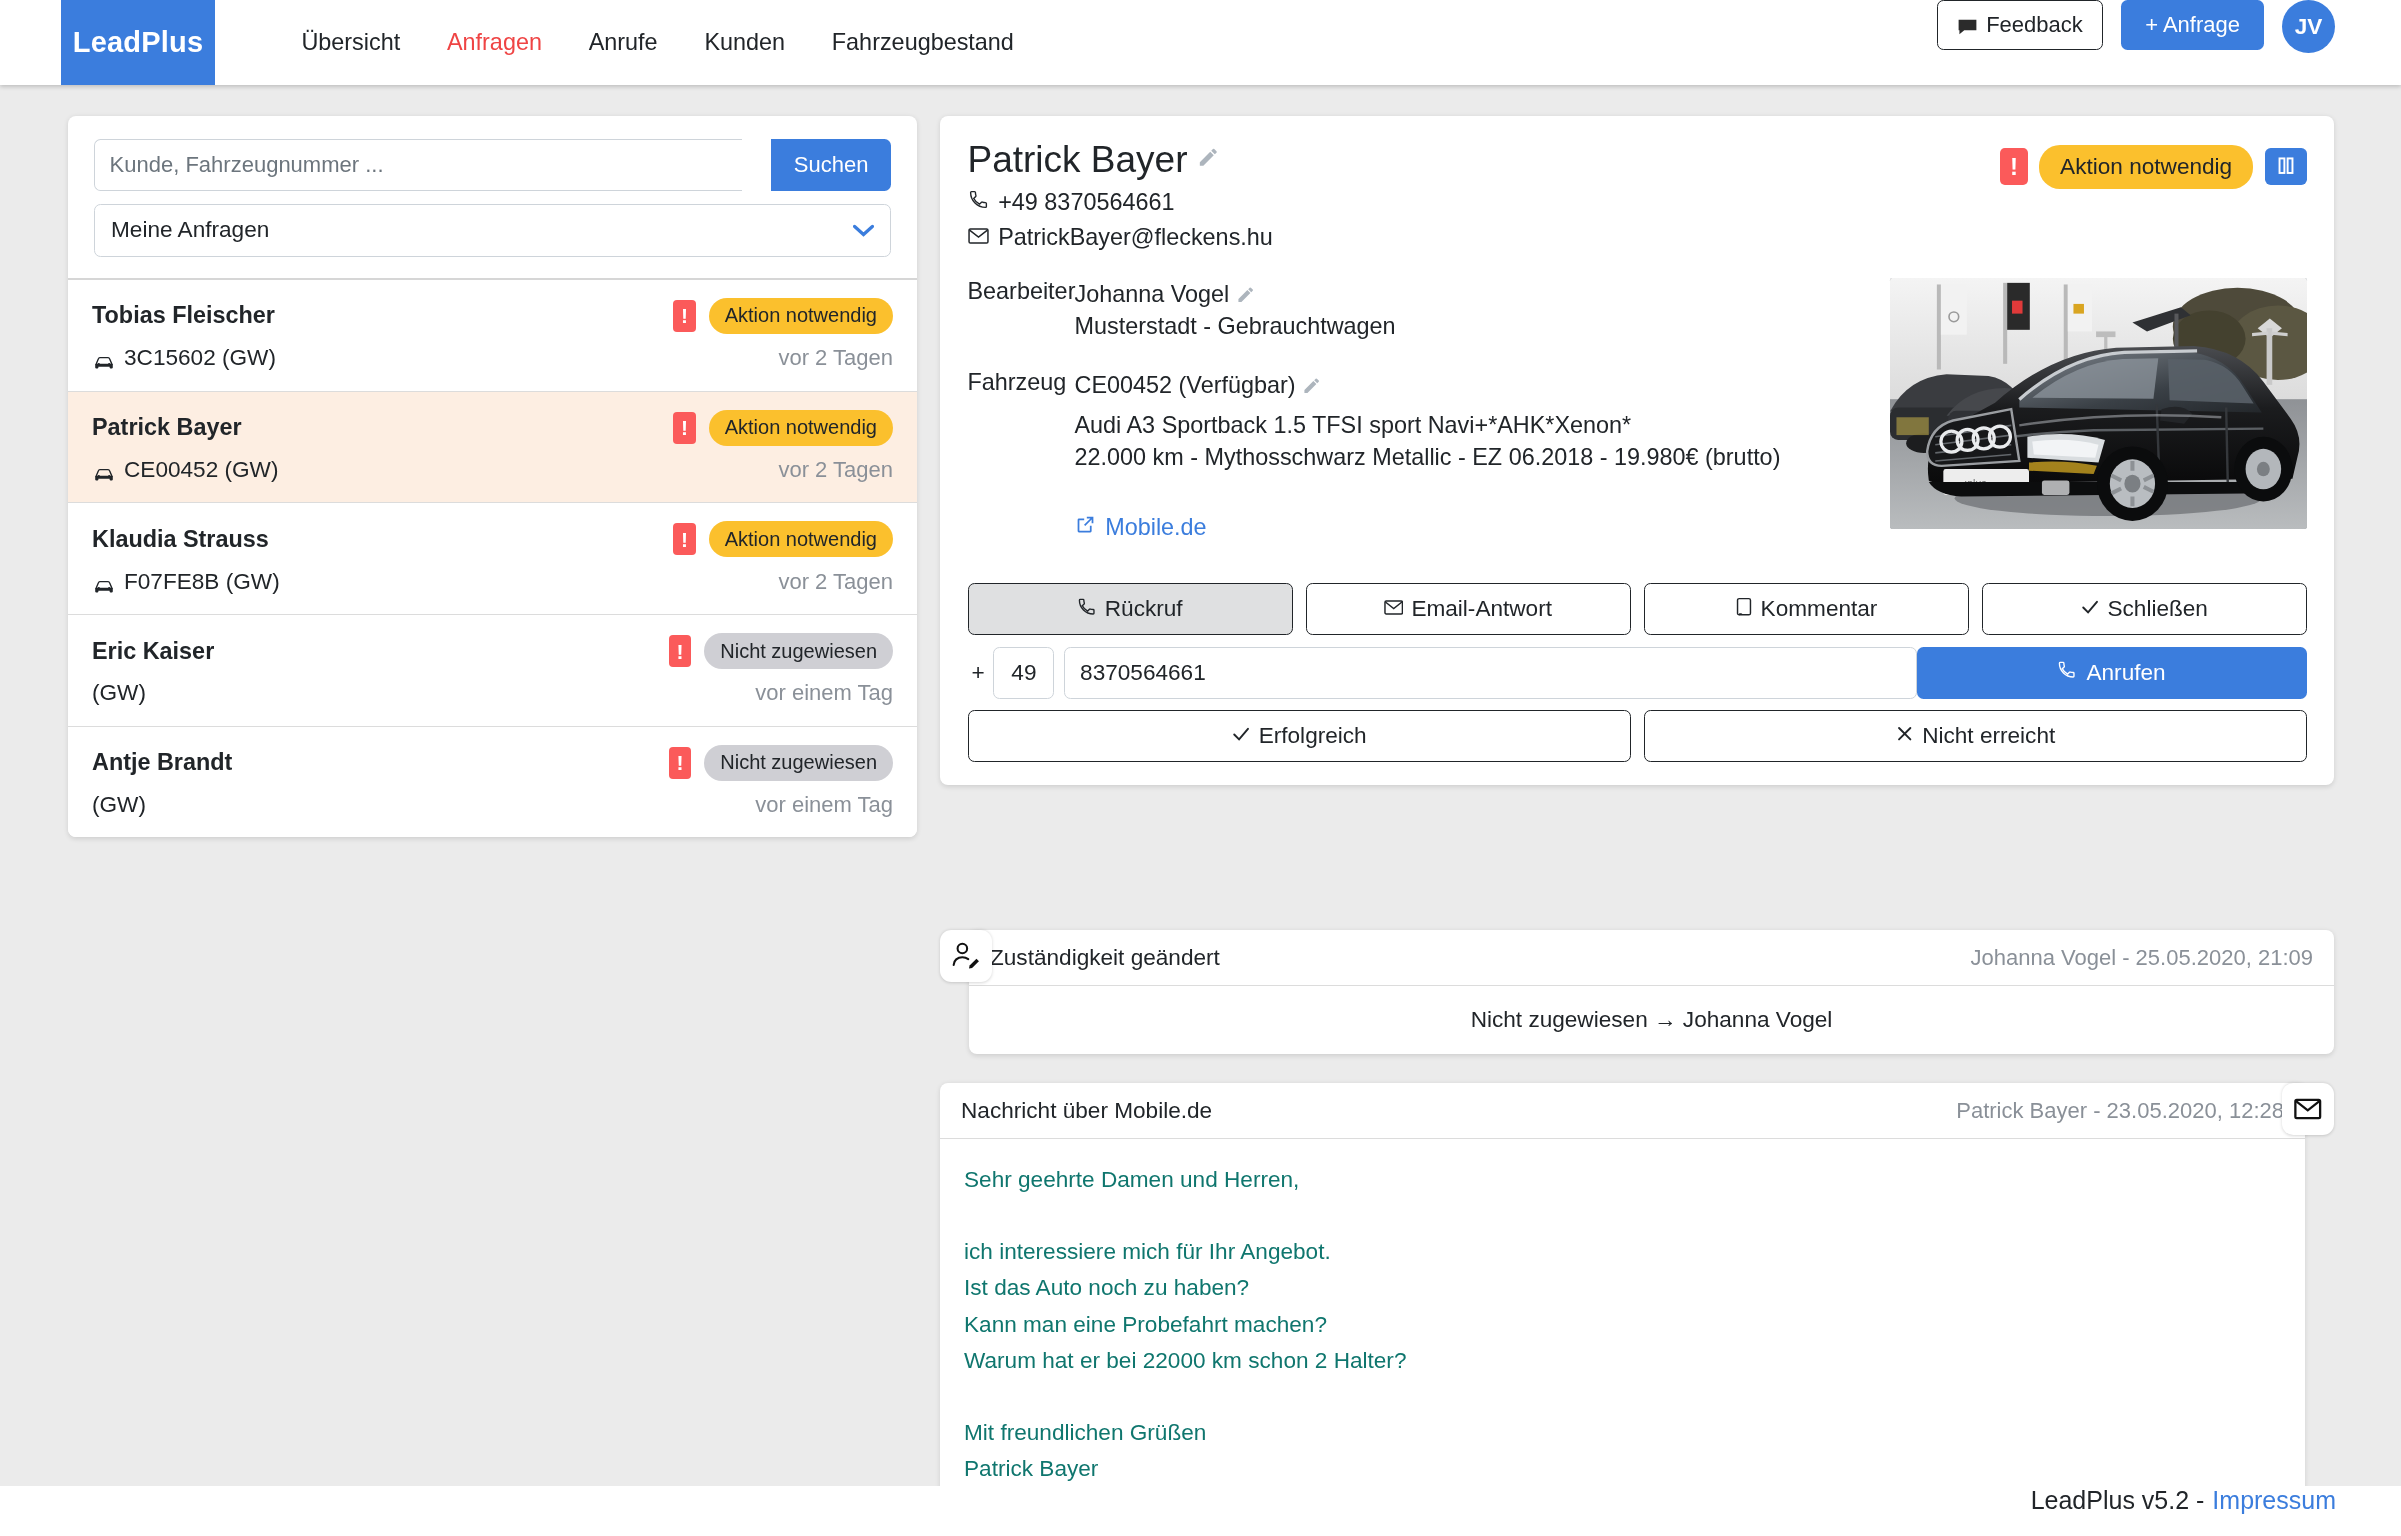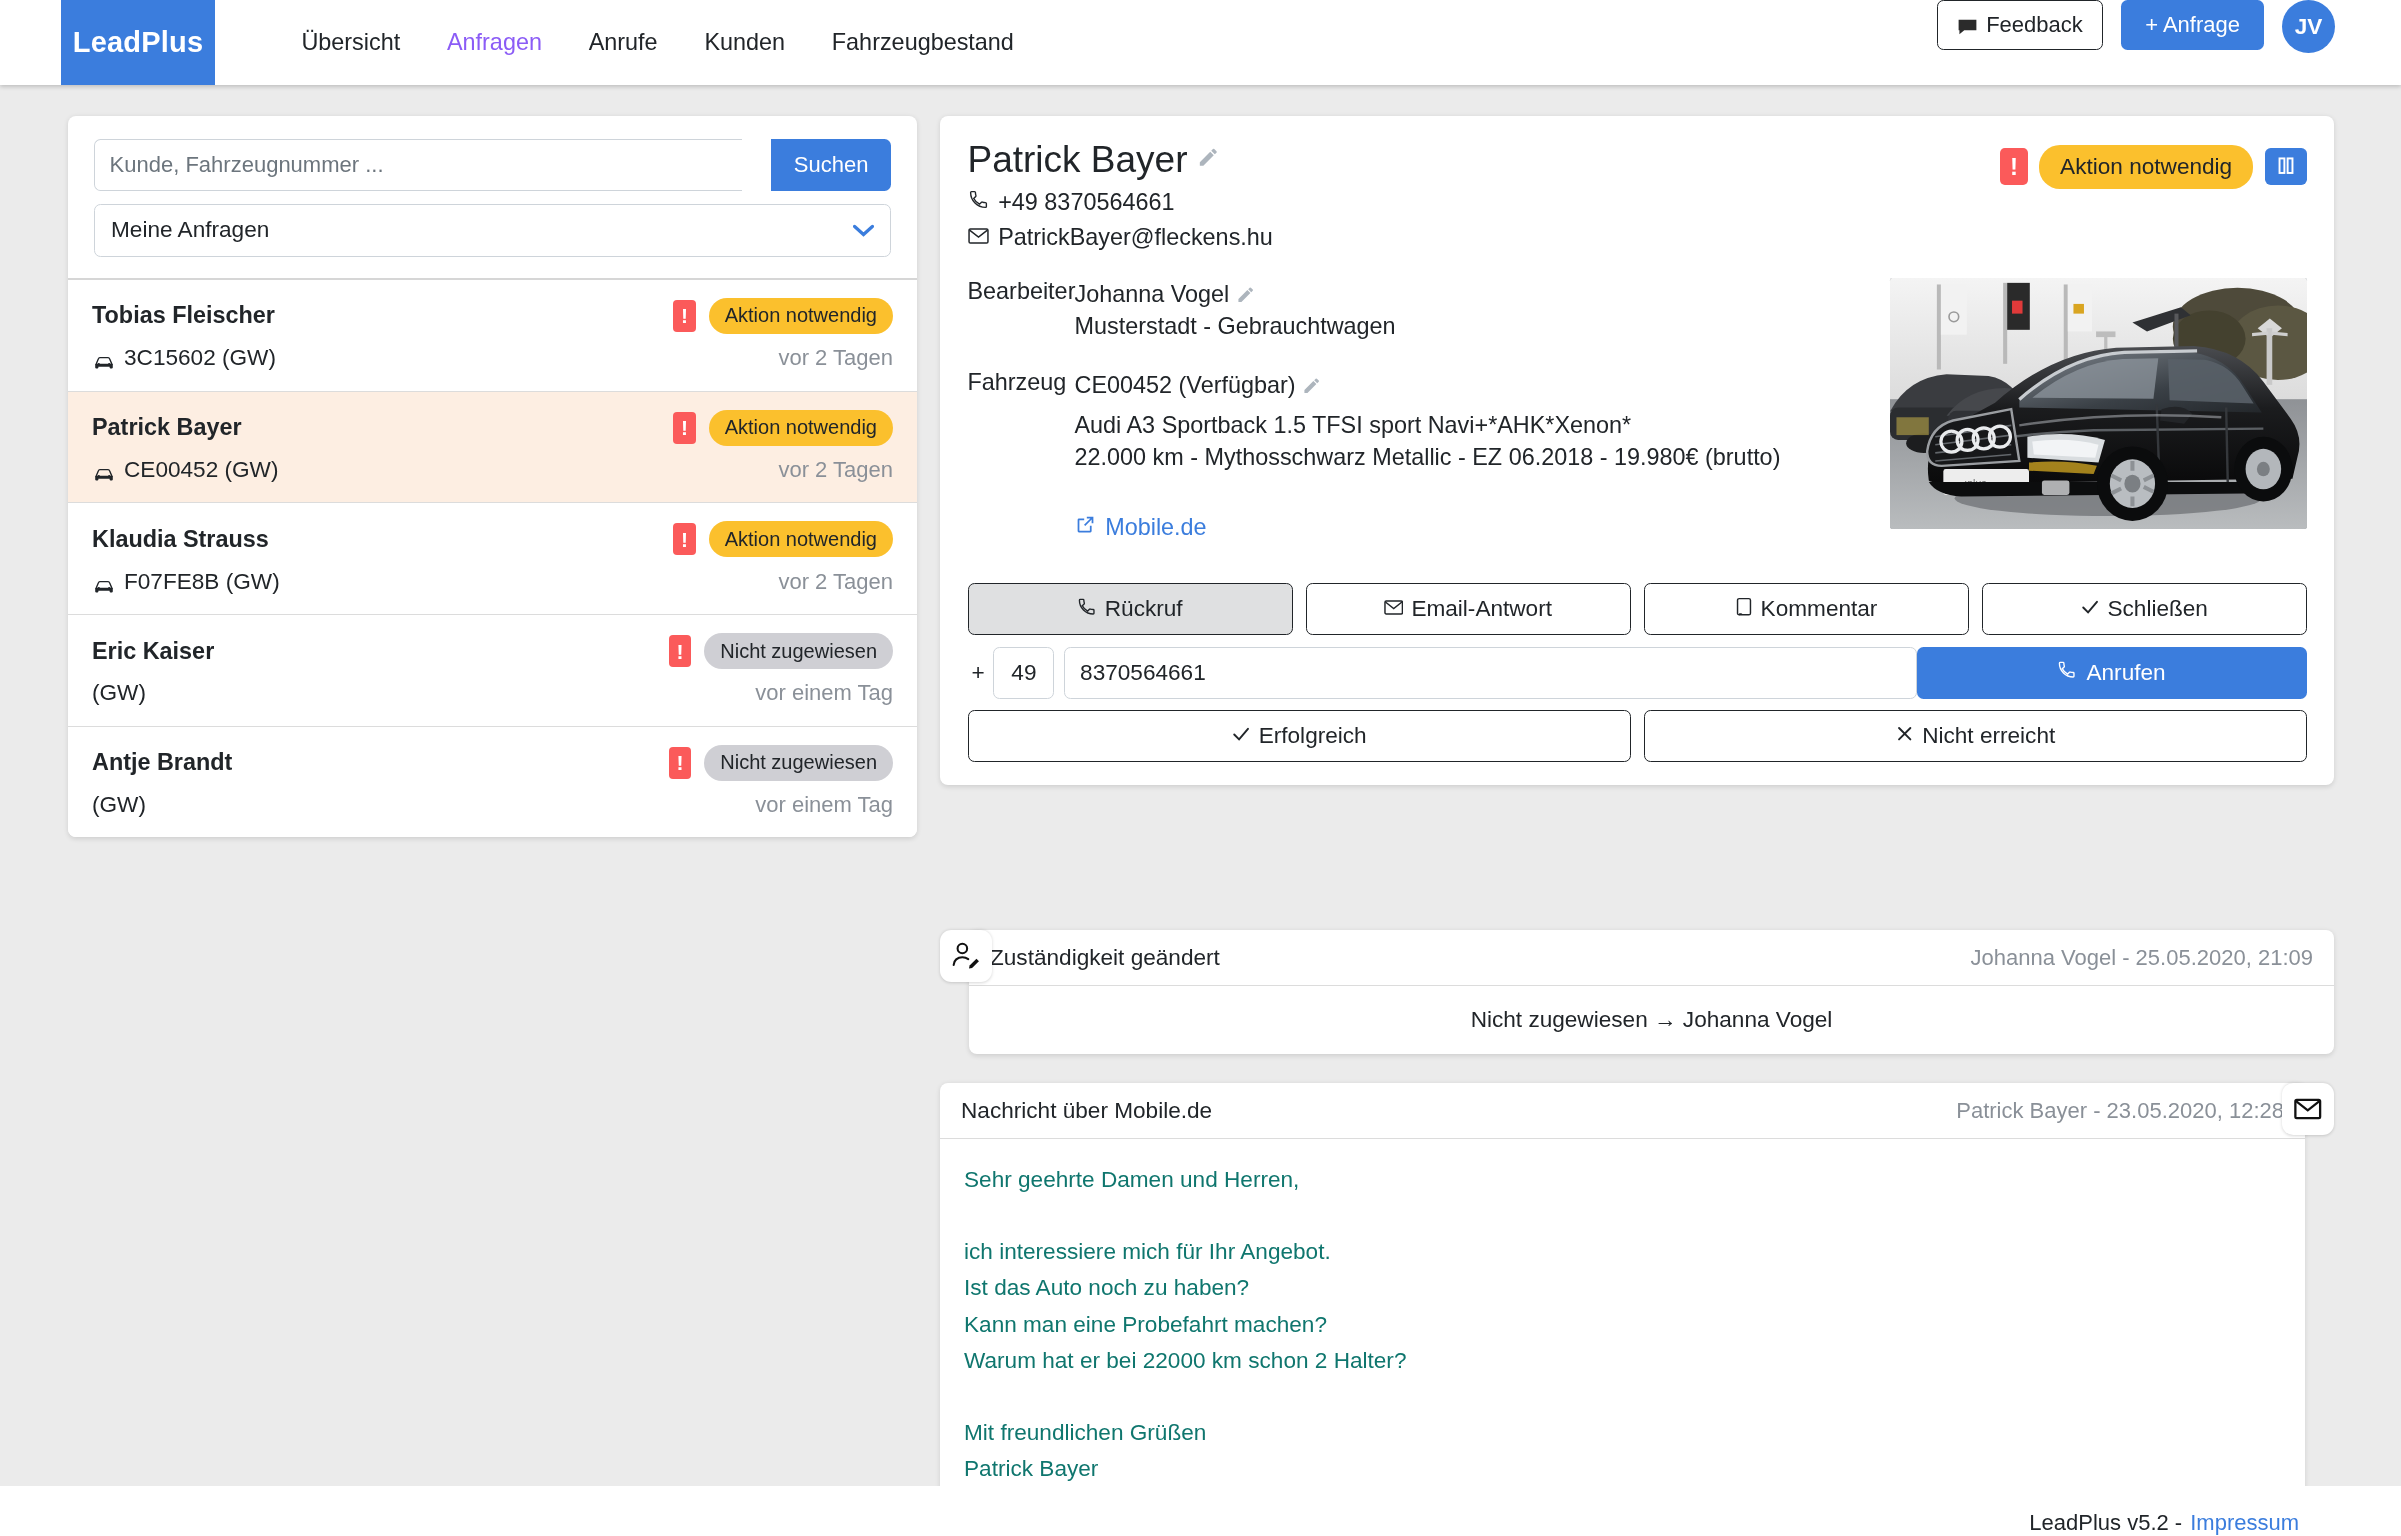--- a/index.html
+++ b/index.html
@@ -26,21 +26,21 @@
     background:#3b7ddd; color:#fff;
     display:flex; align-items:center; justify-content:center;
     font-size:29px; font-weight:700; letter-spacing:0.2px;
     margin-left:61px;
   }
   .nav-links{ display:flex; align-items:center; gap:0; margin-left:63px; }
   .nav-link{
     font-size:23.4px; color:#212529; padding:0 23.4px; text-decoration:none;
     white-space:nowrap;
   }
-  .nav-link.active{ color:#8b5cf6; }
+  .nav-link.active{ color:#ef4444; }
   .nav-right{ margin-left:auto; display:flex; align-items:flex-start; gap:18px; padding-right:66px; }
   .btn-feedback{
     background:#fff; border:1.6px solid #212529; border-radius:6.5px;
     height:50px; padding:0 19.4px; font-size:22px; color:#212529;
     display:flex; align-items:center; gap:8px; cursor:pointer;
     font-family:inherit;
   }
   .btn-anfrage{
     background:#3b7ddd; border:none; border-radius:6.5px; color:#fff;
     height:50px; padding:0 24px; font-size:22px; cursor:pointer;
@@ -210,22 +210,22 @@
   .msg-foot{ display:flex; justify-content:flex-end; padding:0 24px 21px 24px; }
   .btn-original{
     border:1.6px solid #212529; border-radius:6.5px; background:#fff;
     padding:8px 16px; font-size:21px; color:#212529; cursor:pointer;
     font-family:inherit;
   }
 
   
   .footer{
     position:absolute; left:0; bottom:0; width:2401px; height:50px;
-    background:#fff; display:flex; align-items:flex-end; justify-content:flex-end;
-    padding-right:102px; font-size:22px; color:#212529;
+    background:#fff; display:flex; align-items:flex-start; justify-content:flex-end;
+    padding-right:65px; font-size:25px; color:#212529;
   }
   .footer a{ color:#3b7ddd; text-decoration:none; margin-left:8px; }
 </style>
 </head>
 <body>
 
 <div class="navbar">
   <div class="brand">LeadPlus</div>
   <div class="nav-links">
     <a class="nav-link" href="#">Übersicht</a>

